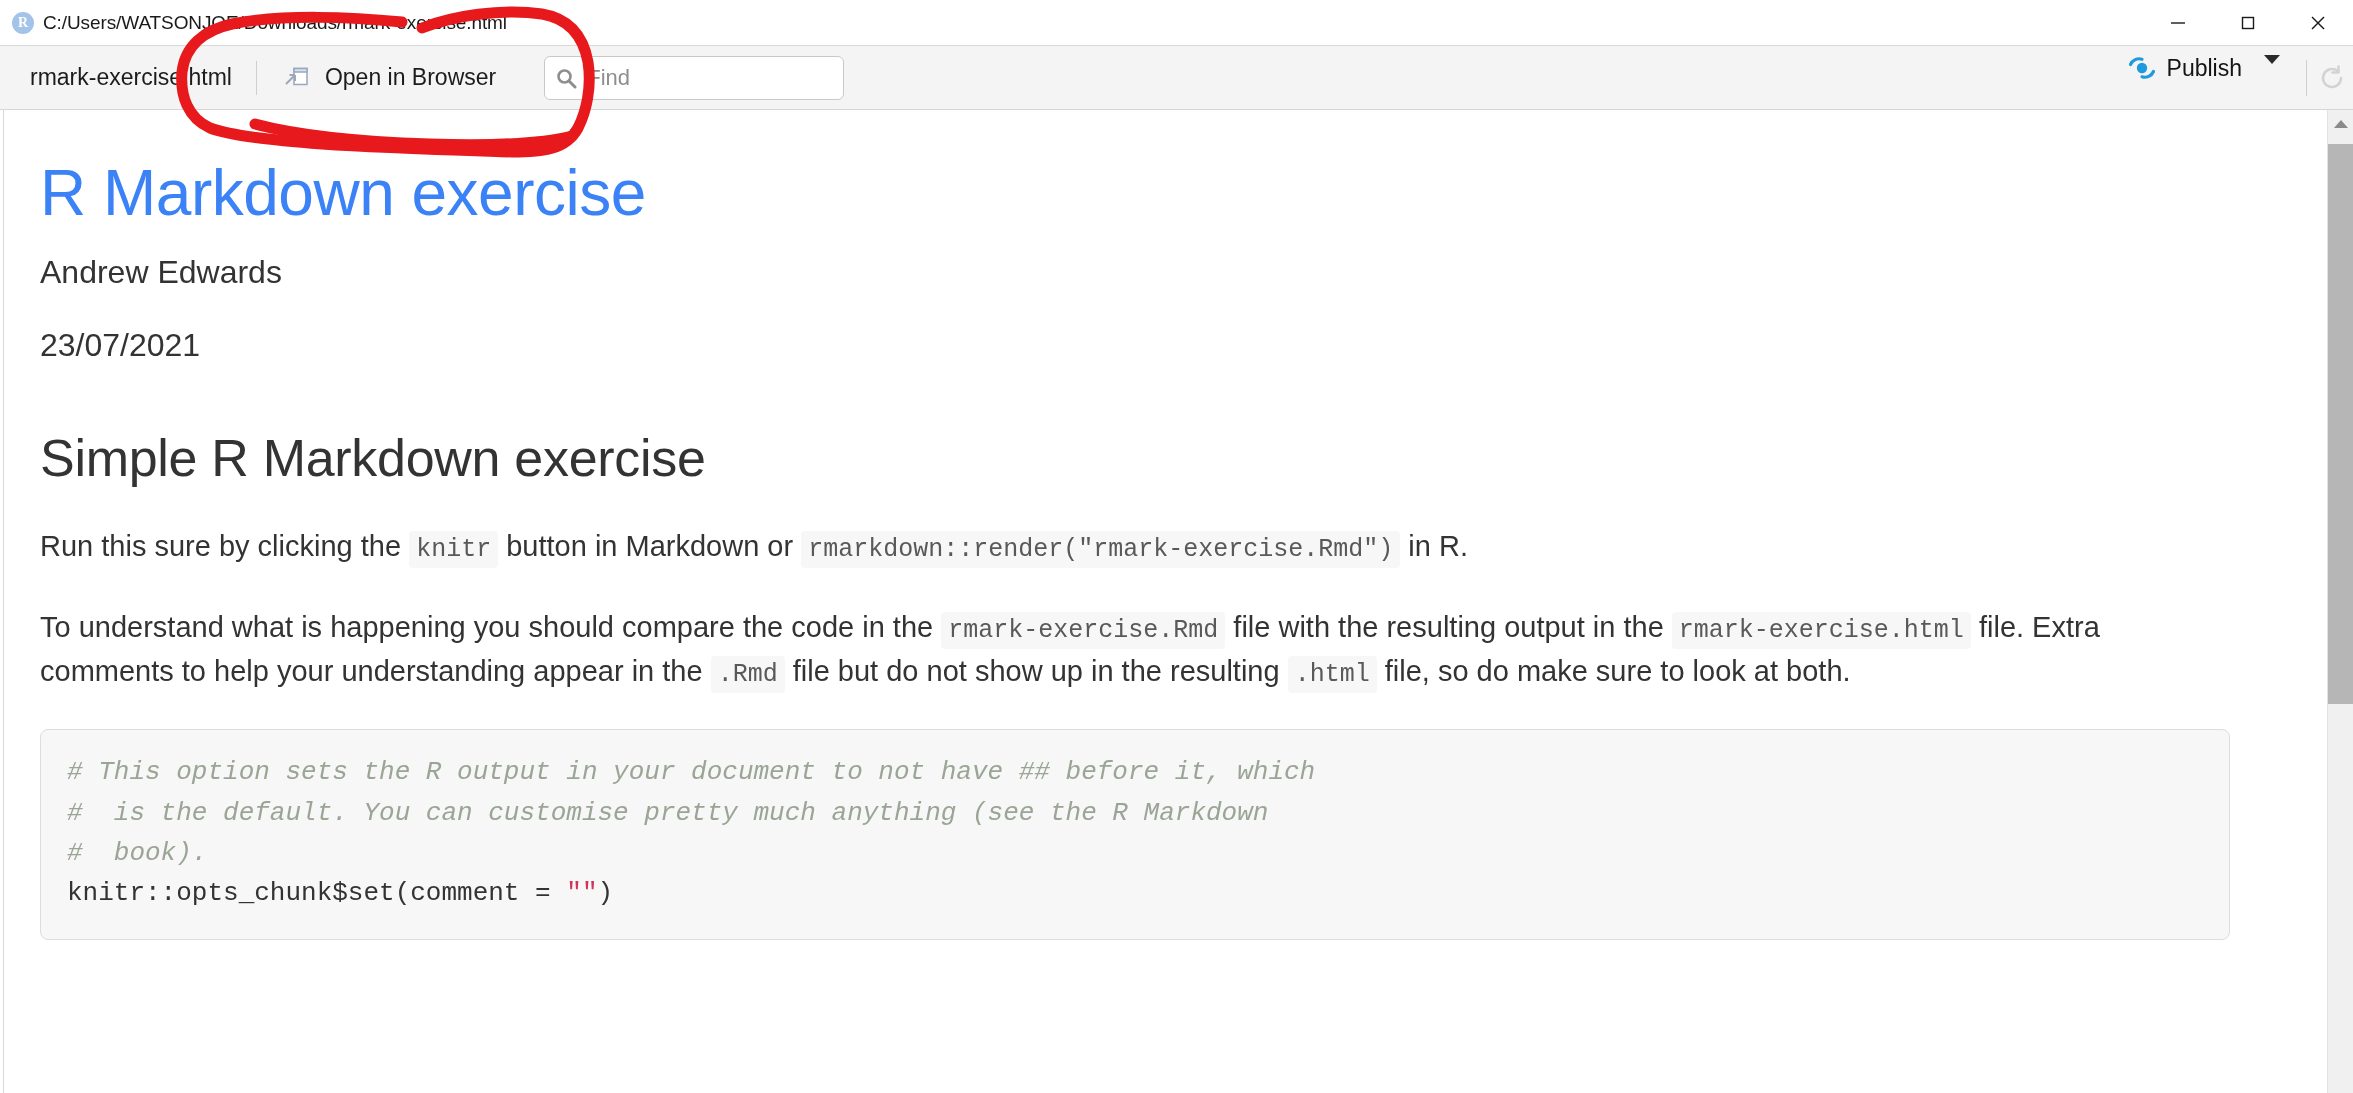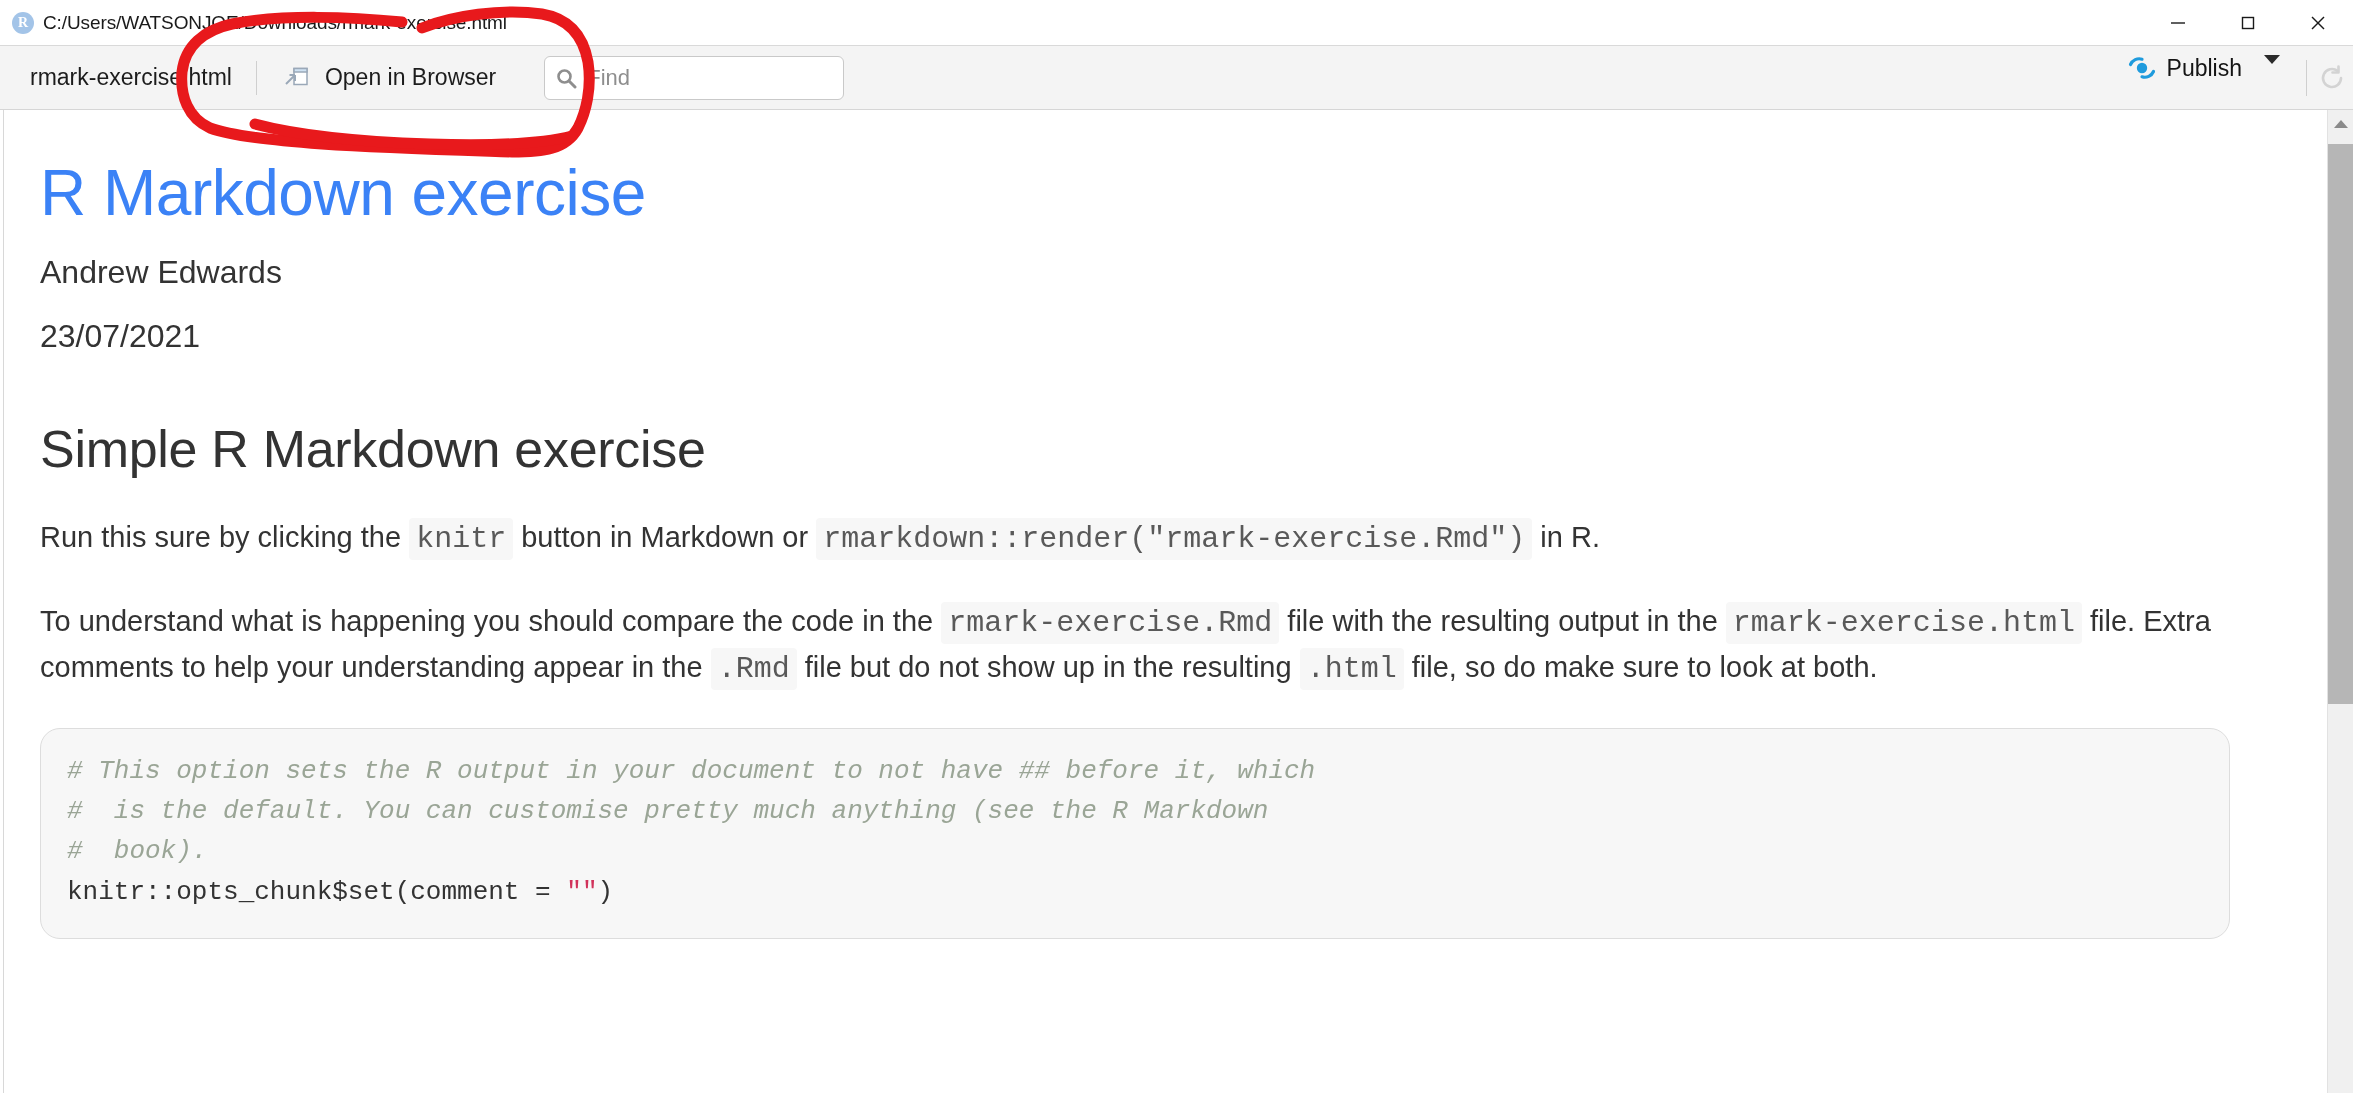--- a/index.html
+++ b/index.html
@@ -200,52 +200,52 @@
   }
   .doc-author {
     font-size: 32px;
     color: #333333;
     margin-top: 28px;
     line-height: 1.1;
   }
   .doc-date {
     font-size: 32px;
     color: #333333;
-    margin-top: 29px;
+    margin-top: 38px;
     line-height: 1.1;
   }
   h2.section-title {
     font-size: 52px;
     font-weight: 400;
     color: #333333;
     margin: 66px 0 0 0;
     letter-spacing: -0.3px;
     line-height: 1.1;
   }
   p.body-text {
     font-size: 29px;
     color: #333333;
     line-height: 1.5;
     margin: 38px 0 0 0;
     max-width: 2270px;
   }
   code.inline {
     font-family: "Liberation Mono", "DejaVu Sans Mono", monospace;
-    font-size: 30px;
+    font-size: 25px;
     background: #f7f7f7;
     color: #595959;
     padding: 4px 7px;
     border-radius: 4px;
     white-space: nowrap;
   }
   pre.code-block {
     margin: 36px 0 0 0;
     background: #f7f7f7;
     border: 1px solid #dddddd;
-    border-radius: 20px;
+    border-radius: 8px;
     padding: 22px 26px 26px 26px;
     max-width: 2215px;
     box-sizing: border-box;
     font-family: "Liberation Mono", "DejaVu Sans Mono", monospace;
     font-size: 26px;
     line-height: 1.55;
     color: #333333;
     overflow: hidden;
   }
   .cmt {

